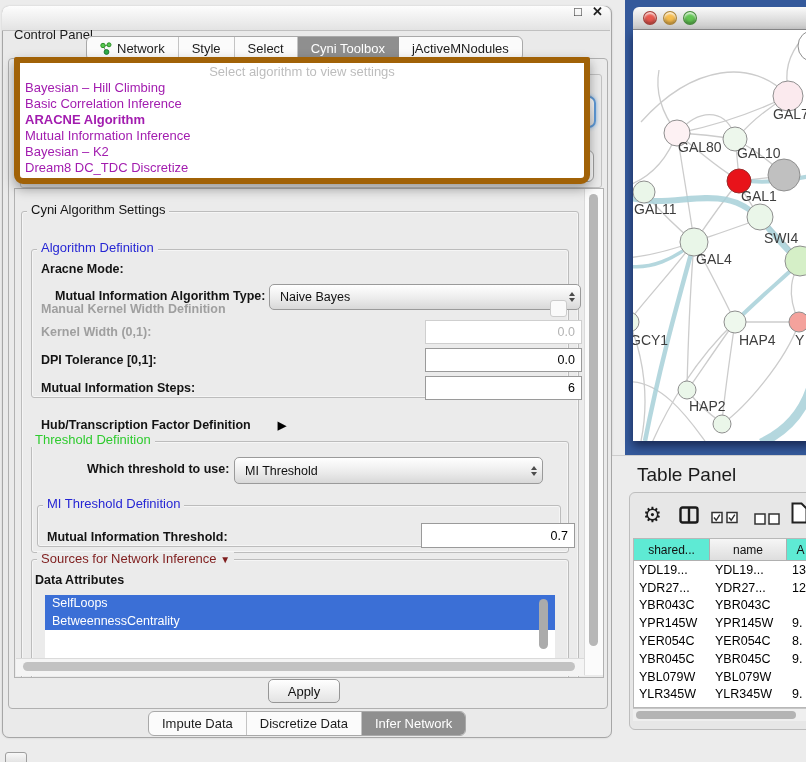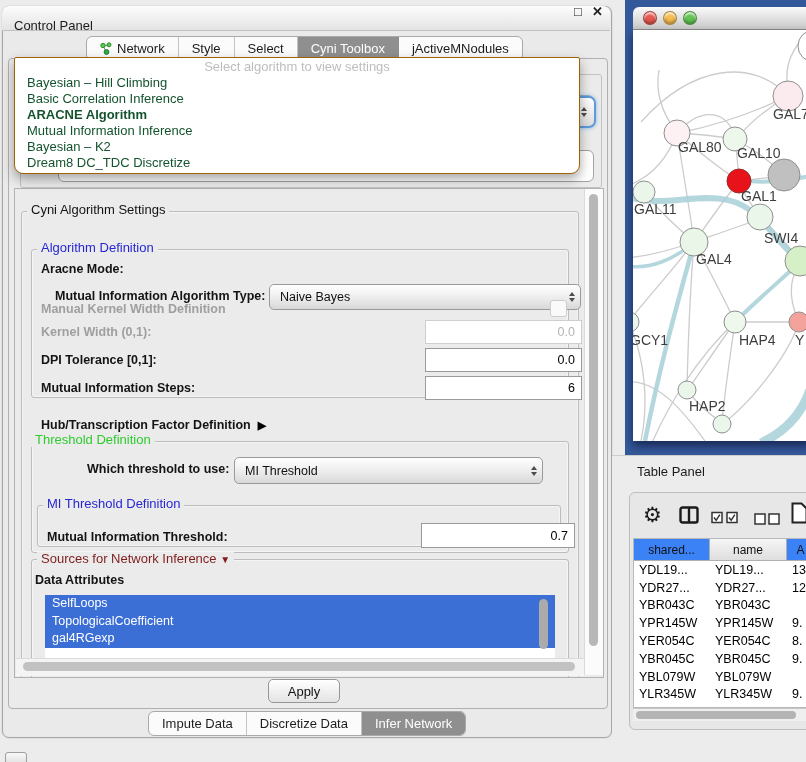--- a/index.html
+++ b/index.html
@@ -4,21 +4,21 @@
 <style>
   html,body{margin:0;padding:0}
   body{width:806px;height:762px;overflow:hidden;position:relative;background:#ececec;
        font-family:"Liberation Sans",sans-serif;-webkit-font-smoothing:antialiased}
   .abs{position:absolute}
   
   .cpwin{left:2px;top:6px;width:608px;height:730px;background:#eaeaea;
          border:1px solid #a6a6a6;border-radius:7px;box-shadow:0 0 2px rgba(0,0,0,.15)}
   .cptitle{left:2px;top:6px;width:608px;height:24px;border-radius:7px 7px 0 0;
            background:linear-gradient(#fdfdfd,#e3e3e3);border-bottom:1px solid #c0c0c0}
-  .cptitle .t{position:absolute;left:12px;top:12px;font-size:13px;color:#1b1b1b}
+  .cptitle .t{position:absolute;left:12px;top:21px;font-size:13px;color:#1b1b1b}
   .winbtn{position:absolute;top:4px;font-size:13px;color:#222;font-weight:700;cursor:default}
   
   .tabstrip{display:flex;height:23px;background:#fbfbfb;border:1px solid #a9a9a9;
             border-radius:6px;overflow:hidden;z-index:3}
   #tabstrip{left:86px;top:36px}
   #btabs{left:148px;top:711px}
   .tab{display:flex;align-items:center;gap:5px;padding:0 13px;font-size:13px;color:#1c1c1c;
        border-right:1px solid #c4c4c4;white-space:nowrap}
   .tab:last-child{border-right:none}
   .tab.sel{background:#8f8f8f;color:#fff;border-right-color:#8f8f8f}
@@ -26,24 +26,24 @@
   
   .content{left:8px;top:58px;width:598px;height:649px;background:#ebebeb;
            border:1px solid #b0b0b0;border-radius:4px}
   
   .gb1{left:20px;top:74px;width:580px;height:112px;border:1px solid #c2c2c2;border-radius:3px;z-index:4}
   .bcombo{background:#fff;border:1px solid #a3a3a3;border-radius:6px;z-index:5}
   .bstep{left:572px;top:96px;width:20px;height:28px;border:2px solid #5e9ad8;border-radius:7px;
          background:linear-gradient(#fff,#dcdcdc);box-shadow:0 0 4px #86b8ea;z-index:6;
          display:flex;flex-direction:column;align-items:center;justify-content:center;gap:2px}
   
-  .popup{left:14px;top:57px;width:564px;height:115px;background:#fff;border:1px solid #a16207;
+  .popup{left:14px;top:57px;width:564px;height:115px;background:#fff;border:6px solid #a16207;
          border-radius:2px 2px 9px 9px;box-shadow:0 5px 12px rgba(0,0,0,.35);z-index:20}
   .popup .ph{text-align:center;color:#bdbdbd;font-size:13px;height:17px;line-height:17px}
-  .pitem{font-size:13px;color:#14532d;padding-left:12px;height:16px;line-height:16px;white-space:nowrap}
+  .pitem{font-size:13px;color:#a21caf;padding-left:5px;height:16px;line-height:16px;white-space:nowrap}
   .pitem.b{font-weight:700}
   
   .spane{left:14px;top:188px;width:588px;height:488px;background:#ebebeb;
          border:1px solid #b2b2b2;overflow:hidden;z-index:8}
   .gb{position:absolute;border:1px solid #bcbcbc;border-radius:3px;
       box-shadow:inset 0 0 0 1px rgba(255,255,255,.5)}
   .leg{position:absolute;background:#ebebeb;padding:0 4px;font-size:13px;line-height:14px;
        white-space:nowrap;z-index:2}
   .leg.blue{color:#2626d4}
   .leg.green{color:#2ecb2e}
@@ -55,21 +55,21 @@
   .arrows{position:absolute;right:5px;top:0;bottom:0;display:flex;flex-direction:column;
           justify-content:center;align-items:center;gap:2px}
   .tri-u{width:0;height:0;border-left:3.5px solid transparent;border-right:3.5px solid transparent;
          border-bottom:4.5px solid #4c4c4c}
   .tri-d{width:0;height:0;border-left:3.5px solid transparent;border-right:3.5px solid transparent;
          border-top:4.5px solid #4c4c4c}
   .field{position:absolute;background:#fff;border:1px solid #9a9a9a;font-size:12.5px;color:#000;
          display:flex;align-items:center;justify-content:flex-end;padding:0 6px}
   .field.dis{border-color:#cfcfcf;color:#b3b3b3}
   .chk{position:absolute;width:15px;height:15px;background:#fafafa;border:1px solid #cccccc;border-radius:3px}
-  .hubrow{position:absolute;font-size:12.5px;font-weight:700;color:#141414;display:flex;gap:7px;align-items:center}
+  .hubrow{position:absolute;font-size:12.5px;font-weight:700;color:#141414;display:flex;gap:27px;align-items:center}
   .hubrow .ar{font-size:11px;color:#000}
   .srclist{position:absolute;background:#fff;overflow:hidden}
   .srow{height:17.5px;line-height:17.5px;font-size:12.5px;color:#fff;padding-left:7px;white-space:nowrap}
   .vsb{position:absolute;background:#fbfbfb;border-left:1px solid #dadada}
   .hsb{position:absolute;background:#f4f4f4;border-top:1px solid #dadada}
   .thumb{position:absolute;background:#b7b7b7;border-radius:5px}
   .btnApply{left:268px;top:679px;width:70px;height:22px;border:1px solid #969696;border-radius:5px;
             background:linear-gradient(#ffffff,#e3e3e3);font-size:13px;color:#111;
             display:flex;align-items:center;justify-content:center;z-index:3}
   .fragicon{left:5px;top:752px;width:20px;height:14px;border:1px solid #9e9e9e;border-radius:3px;
@@ -79,29 +79,29 @@
   .nettop{left:625px;top:0;width:181px;height:7px;background:#5e7fb4}
   .nettitle{left:633px;top:7px;width:180px;height:23px;background:linear-gradient(#fafafa,#c9c9c9);
             border-bottom:1px solid #8d8d8d;border-top-left-radius:6px;
             display:flex;align-items:center;gap:6px;padding-left:10px;box-sizing:border-box}
   .tl{width:12px;height:12px;border-radius:50%;border:1px solid rgba(0,0,0,.3);
       box-shadow:inset 0 2px 2px rgba(255,255,255,.75), inset 0 -2px 3px rgba(0,0,0,.3)}
   .netcanvas{left:633px;top:30px;width:180px;height:411px;background:#fff;
              box-shadow:0 5px 9px rgba(0,0,25,.55)}
   
   .tpsec{left:612px;top:455px;width:194px;height:307px;background:#ececec;border-top:1px solid #cdcdcd}
-  .tptitle{left:637px;top:464px;font-size:13px;color:#1b1b1b}
+  .tptitle{left:637px;top:464px;font-size:19px;color:#1b1b1b}
   .tppanel{left:629px;top:492px;width:190px;height:236px;background:#e7e7e7;
            border:1px solid #bdbdbd;border-radius:6px}
   .tbl{left:633px;top:538px;width:180px;height:170px;background:#fff;border:1px solid #b8b8b8;
        overflow:hidden;box-sizing:border-box}
   .thead{display:flex;height:21px;border-bottom:1px solid #b0b0b0}
   .hc{display:flex;align-items:center;justify-content:center;font-size:12px;color:#111;
       border-right:1px solid #aeaeae;box-sizing:border-box;overflow:hidden;white-space:nowrap}
-  .hc.hl{background:#3b82f6}
+  .hc.hl{background:#5eead4}
   .hc.plain{background:linear-gradient(#f6f6f6,#dedede)}
   .trow{display:flex;height:17.8px;align-items:center}
   .td{font-size:12.5px;color:#000;padding-left:5px;white-space:nowrap;overflow:hidden;box-sizing:border-box}
   .tblhsb{left:633px;top:708px;width:173px;height:12px;background:#efefef;border-top:1px solid #c6c6c6}
 </style>
 </head>
 <body>
 
 <div class="abs cpwin"></div>
 <div class="abs cptitle">
@@ -223,22 +223,21 @@
 
   <div class="gb" style="left:16px;top:370px;width:536px;height:140px"></div>
   <span class="leg" style="left:22px;top:363px;color:#7f1d1d">
     <span>Sources for Network Inference</span>
     <span style="font-size:10px">▼</span>
   </span>
   <span class="lbl" style="left:20px;top:384px">Data Attributes</span>
 
   <div class="srclist" id="srclist" style="left:30px;top:406px;width:510px;height:63px">
       <div class="srow" style="background: rgb(59, 111, 214);">SelfLoops</div>
-      <div class="srow" style="background: rgb(59, 111, 214);">TopologicalCoefficient</div>
-      <div class="srow" style="background: rgb(59, 111, 214);">gal4RGexp</div>
+      <div class="srow" style="background: rgb(59, 111, 214);">BetweennessCentrality</div>
     </div>
   <div class="thumb" style="left:524px;top:410px;width:9px;height:50px;background:#ababab"></div>
 
   <div class="vsb" style="left:569px;top:0;width:18px;height:486px">
     <div class="thumb" style="left:4px;top:5px;width:9px;height:452px"></div>
   </div>
   <div class="hsb" style="left:1px;top:469px;width:568px;height:17px">
     <div class="thumb" style="left:7px;top:3px;width:552px;height:9px;background:#c2c2c2"></div>
   </div>
 </div>

